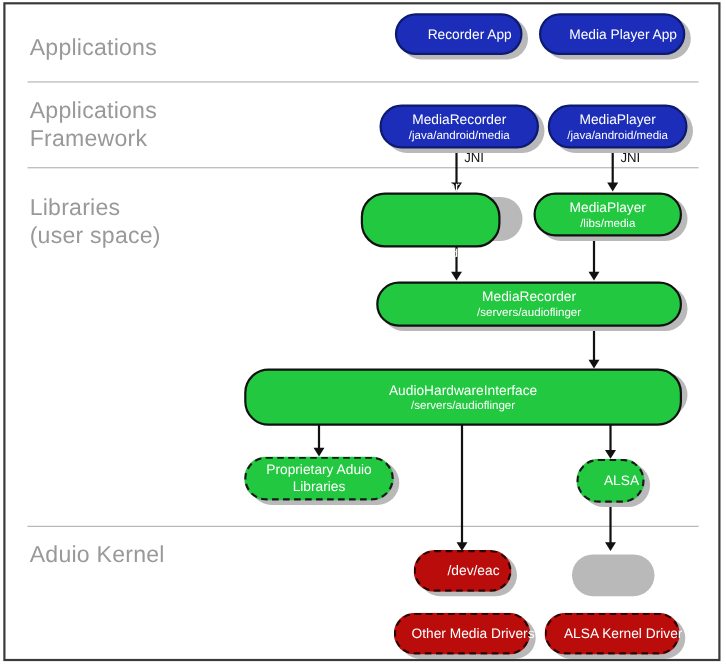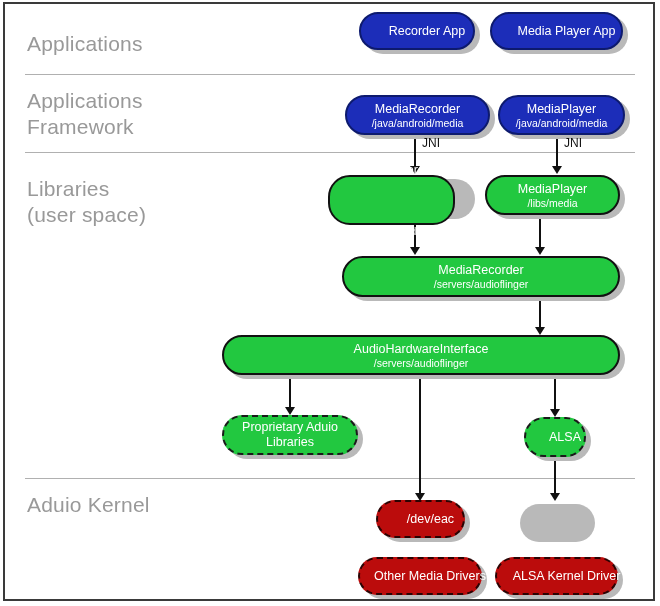--- a/index.html
+++ b/index.html
@@ -202,21 +202,21 @@
     <span class="t2">/libs/media</span>
   </div>
 
   <div class="shadow" style="left:347px; top:260px; width:278px; height:41px;"></div>
   <div class="node green" style="left:342px; top:256px; width:278px; height:41px;">
     <span class="t1">MediaRecorder</span>
     <span class="t2">/servers/audioflinger</span>
   </div>
 
   <div class="shadow" style="left:227px; top:339px; width:398px; height:40px;"></div>
-  <div class="node green" style="left:222px; top:335px; width:398px; height:40px;">
+  <div class="node green" style="left:222px; top:335px; width:398px; height:52px;">
     <span class="t1">AudioHardwareInterface</span>
     <span class="t2">/servers/audioflinger</span>
   </div>
 
   <div class="shadow" style="left:227px; top:419px; width:136px; height:40px;"></div>
   <div class="node green dashed" style="left:222px; top:415px; width:136px; height:40px;">
     <span class="t1">Proprietary Aduio</span>
     <span class="t1">Libraries</span>
   </div>
 

